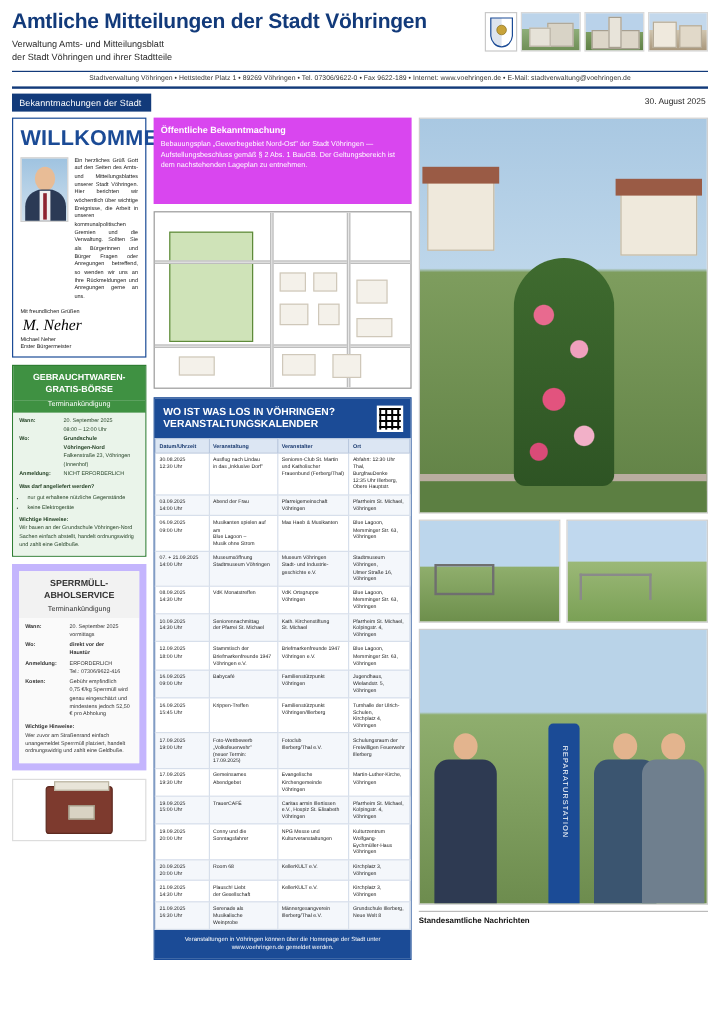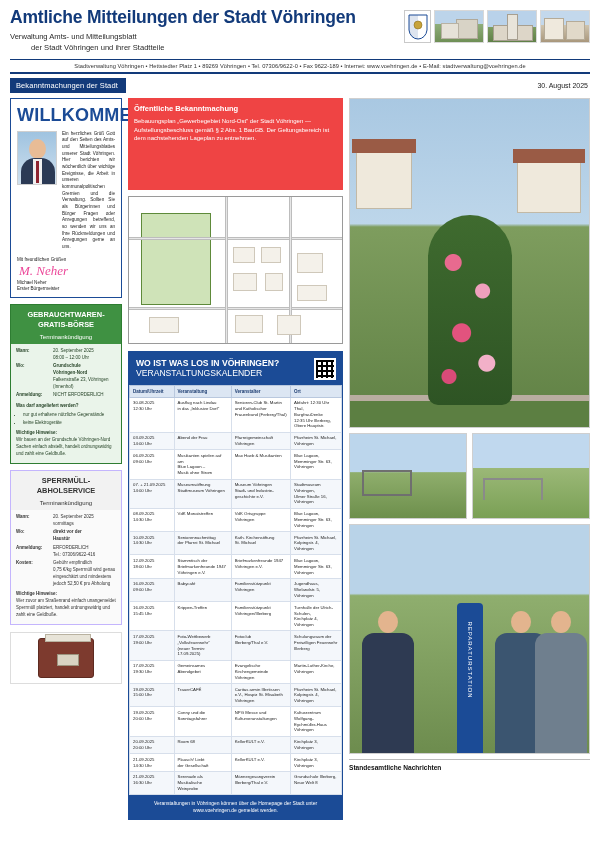--- a/index.html
+++ b/index.html
@@ -15,21 +15,21 @@
   .page { position:absolute; inset:0; padding:8px 10px 6px 10px;border-radius:26px; }
 
   
   .masthead { display:flex; align-items:flex-start; }
   .mast-left { flex:1 1 auto; }
   .mast-title {
     font-size:17.5px; font-weight:bold; color:#123a7a; letter-spacing:-0.2px;
     line-height:1.1;
   }
   .mast-sub1 { font-size:7.6px; color:#2a2a2a; margin-top:5px; line-height:1.35; }
-  .mast-sub2 { font-size:7.6px; color:#2a2a2a; line-height:1.35;margin-left:21px; }
+  .mast-sub2 { font-size:7.6px; color:#2a2a2a; line-height:1.35; }
   .mast-right { display:flex; gap:3px; align-items:flex-start; padding-top:2px; }
   .crest {
     width:27px; height:33px; background:#ffffff; border:1px solid #c9c9c9;
     display:flex; align-items:center; justify-content:center;
   }
   .crest svg { display:block; }
   .photo { width:50px; height:33px; border:1px solid #d8d8d8; overflow:hidden; position:relative; }
   .ph-village { background:linear-gradient(#bcd4ea 0%,#bcd4ea 42%,#8fae7a 43%,#6f8f56 100%); }
   .ph-village:after{
     content:""; position:absolute; left:6px; top:12px; width:16px; height:14px;
@@ -88,41 +88,41 @@
     background:linear-gradient(#9fc3e0,#cfe0ee);
     position:relative;
   }
   .portrait .head { position:absolute; left:11px; top:7px; width:17px; height:20px; border-radius:50%; background:#e8bc96; }
   .portrait .torso { position:absolute; left:3px; top:26px; width:34px; height:28px; background:#2b3a55; border-radius:14px 14px 0 0; }
   .portrait .shirt { position:absolute; left:15px; top:27px; width:9px; height:27px; background:#f0f0f0; }
   .portrait .tie { position:absolute; left:18px; top:29px; width:3px; height:22px; background:#8e2430; }
   .wtext { font-size:4.6px; line-height:1.45; text-align:justify; color:#222; }
   .sigline { margin-top:6px; }
   .sig-script { font-size:4.6px; color:#222; }
-  .sig-img { font-family:"Liberation Serif", serif; font-style:italic; font-size:13px; color:#ec4899; margin:1px 0 1px 2px; }
+  .sig-img { font-family:"Liberation Serif", serif; font-style:italic; font-size:13px; color:#000000; margin:1px 0 1px 2px; }
   .sig-name { font-size:4.6px; color:#222; line-height:1.4; }
 
   
   .greenbox { margin-top:6px; border:1px solid #2e7d32; }
   .greenbox .gtitle {
     background:#3f9142; color:#fff; text-align:center; font-weight:bold;
     font-size:7.4px; padding:5px 3px; line-height:1.25;
   }
   .greenbox .gsub { background:#3f9142; color:#fff; text-align:center; font-size:6px; padding:0 3px 4px 3px; }
   .greenbox .gbody { background:#eaf4ea; padding:4px 5px 6px 5px; font-size:4.5px; line-height:1.5; color:#1f3d20; }
   .kv { display:flex; gap:3px; margin-bottom:2px; }
   .kv .k { font-weight:bold; width:34px; flex:0 0 34px; }
   .kv .v { flex:1 1 auto; }
   .gnote { margin-top:4px; }
   .gnote b { display:block; }
   .gbullets { margin:2px 0 0 0; padding-left:7px; }
   .gbullets li { margin-bottom:1px; }
 
   
-  .graybox { margin-top:6px; border:1px solid #c4b5fd; }
+  .graybox { margin-top:6px; border:6px solid #c4b5fd; }
   .graybox .gtitle { background:#f2f2f2; color:#333; text-align:center; font-weight:bold; font-size:7.4px; padding:5px 3px; line-height:1.25; }
   .graybox .gsub { background:#f2f2f2; color:#333; text-align:center; font-size:6px; padding:0 3px 4px 3px; }
   .graybox .gbody { background:#fafafa; padding:4px 5px 6px 5px; font-size:4.5px; line-height:1.5; color:#333; }
 
   
   .adbox { margin-top:7px; border:1px solid #dddddd; background:#fff; padding:5px; display:flex; justify-content:center; }
   .case {
     width:56px; height:40px; background:#7d3a2e; border:1px solid #5d2a20; border-radius:3px;
     position:relative;
   }
@@ -132,38 +132,38 @@
   
   .promo { margin-top:7px; border:1px solid #0f3f8a; background:#14418c; color:#fff; }
   .promo h3 { margin:0; padding:8px 6px 6px 6px; font-size:9.5px; font-weight:bold; line-height:1.2; }
   .promo-img { height:52px; margin:0 5px; background:linear-gradient(#d7c9a6,#b99e72); border:1px solid #0c3272; position:relative; overflow:hidden; }
   .promo-img:before { content:""; position:absolute; left:8px; top:8px; width:26px; height:36px; background:#8a6b43; }
   .promo-img:after { content:""; position:absolute; right:10px; top:14px; width:30px; height:30px; background:#c8b48a; }
   .promo-foot { font-size:4.6px; line-height:1.5; padding:5px 6px 7px 6px; text-align:center; }
 
   
   .mid-blue {
-    background:#ef4444; color:#fff; height:92px; padding:6px;
+    background:#d946ef; color:#fff; height:72px; padding:6px;
     font-size:6px; line-height:1.4; position:relative; overflow:hidden;
   }
   .mid-blue .mb-title { font-weight:bold; font-size:7.5px; margin-bottom:3px; }
   .map {
     margin-top:6px; height:148px; border:1px solid #9a9a9a; background:#ffffff;
     position:relative; overflow:hidden;
   }
   .map .parcel { position:absolute; left:12px; top:16px; width:70px; height:92px; background:#cfe3b8; border:1px solid #5e8a3a; }
   .map .road-h { position:absolute; left:0; right:0; height:3px; background:#e6e6e6; border-top:1px solid #bdbdbd; border-bottom:1px solid #bdbdbd; }
   .map .road-v { position:absolute; top:0; bottom:0; width:3px; background:#e6e6e6; border-left:1px solid #bdbdbd; border-right:1px solid #bdbdbd; }
   .map .blk { position:absolute; background:#f4f1ea; border:1px solid #cfc8ba; }
 
   
   .calbox { margin-top:7px; border:1px solid #1b4b96; }
   .cal-head { background:#1b4b96; color:#fff; padding:6px 7px 7px 7px; position:relative; }
   .cal-head .l1 { font-size:8.6px; font-weight:bold; }
-  .cal-head .l2 { font-size:8.6px; font-weight:normal; }
+  .cal-head .l2 { font-size:8.6px; font-weight:bold; }
   .qr { position:absolute; right:6px; top:6px; width:22px; height:22px; background:#fff; padding:2px; }
   .qr i {
     display:block; width:100%; height:100%;
     background:
       linear-gradient(90deg,#000 2px,transparent 2px) 0 0/5px 5px,
       linear-gradient(#000 2px,transparent 2px) 0 0/5px 5px,
       #fff;
   }
   .cal-table { width:100%; border-collapse:collapse; background:#fff; }
   .cal-table th {

